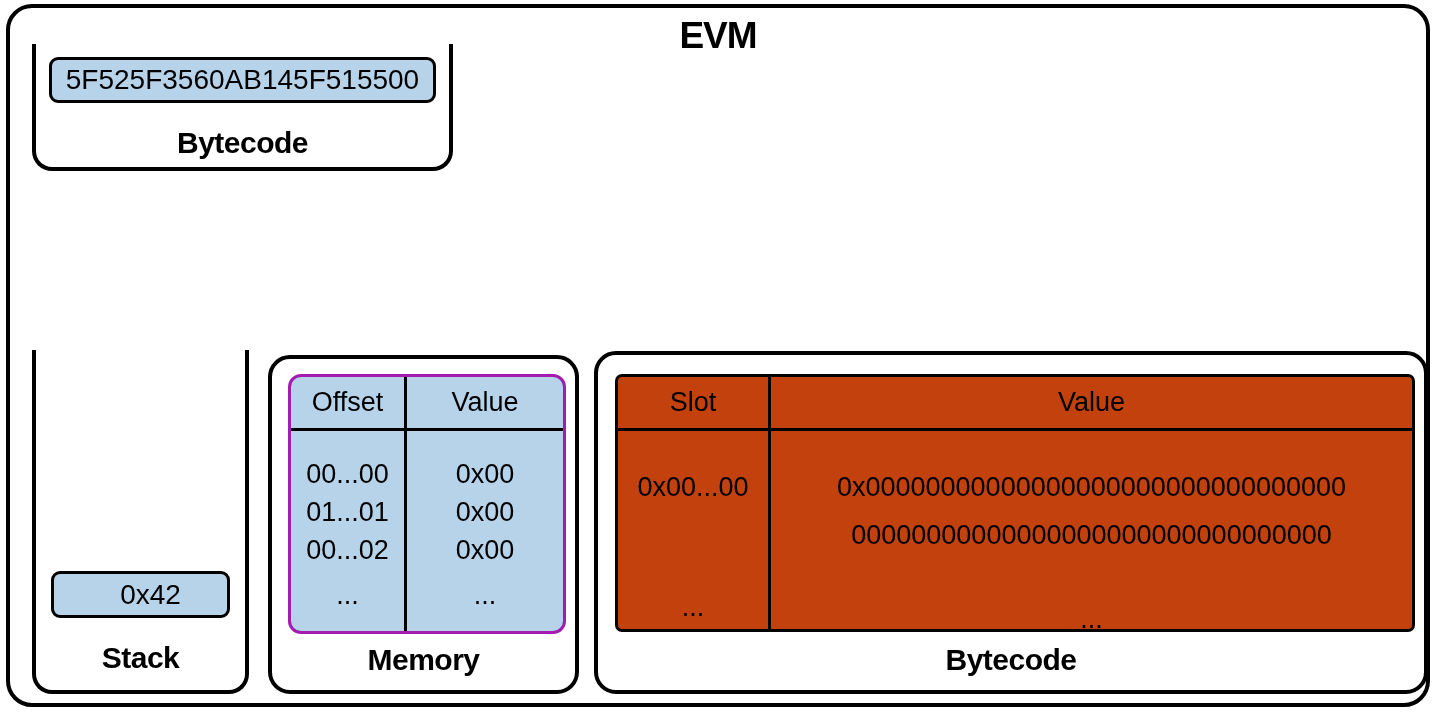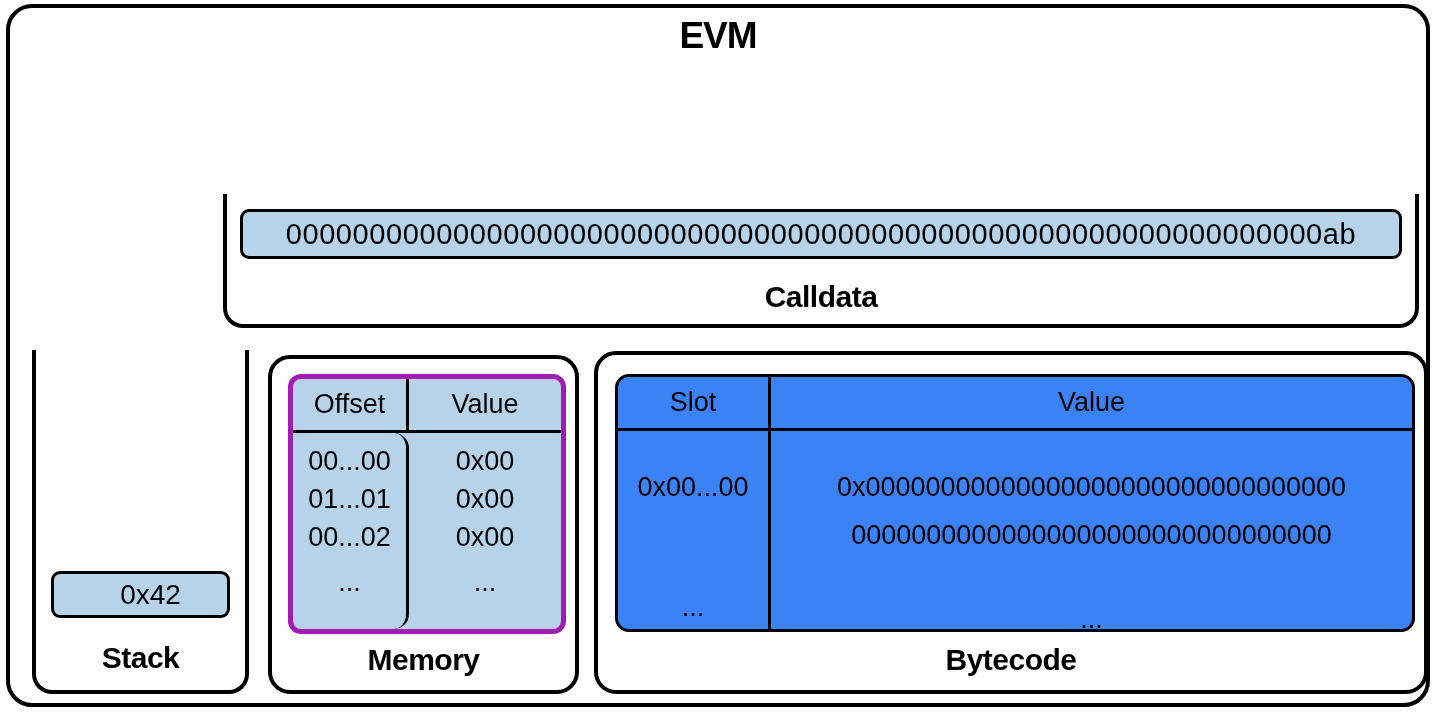--- a/index.html
+++ b/index.html
@@ -87,38 +87,38 @@
   .stack-item  { left: 15px; top: 221px; right: 15px; height: 47px; padding-left: 20px; }
   .stack-label { bottom: 15px; }
   
   .memory-panel { left: 258px; top: 347px; width: 311px; height: 339px; }
   .memory-table {
     position: absolute;
     left: 16px; top: 15px;
     width: 278px; height: 260px;
     box-sizing: border-box;
     background: #b6d3ea;
-    border: 5px solid #a21caf;
+    border: 3px solid #a21caf;
     border-radius: 13px;
     overflow: hidden;
     display: grid;
     grid-template-columns: 116px 1fr;
     grid-template-rows: 54px 1fr;
   }
   .memory-label { bottom: 13px; }
   
   .storage-panel { left: 584px; top: 343px; width: 834px; height: 343px; }
   .storage-table {
     position: absolute;
     left: 17px; top: 19px;
     width: 800px; height: 258px;
     box-sizing: border-box;
-    background: #3b82f6;
+    background: #c2410c;
     border: 3px solid #000;
-    border-radius: 14px;
+    border-radius: 7px;
     overflow: hidden;
     display: grid;
     grid-template-columns: 153px 1fr;
     grid-template-rows: 54px 1fr;
   }
   .storage-label { bottom: 13px; }
   
   .th {
     display: flex;
     align-items: center;
@@ -126,43 +126,43 @@
     font-size: 27px;
     border-bottom: 3px solid #000;
     box-sizing: border-box;
   }
   .th-left, .td-left { border-right: 3px solid #000; }
   .td {
     box-sizing: border-box;
     text-align: center;
     font-size: 27px;
   }
-  .memory-table .td { padding-top: 9px; border-radius: 15px; }
+  .memory-table .td { padding-top: 24px; }
   .memory-table .cell-line { line-height: 38px; }
   .memory-table .cell-ellipsis { line-height: 38px; margin-top: 7px; }
   .storage-table .td { padding-top: 26px; }
   .storage-table .cell-line { line-height: 36px; white-space: nowrap; margin-top: 12px; }
   .storage-table .slot-ellipsis { line-height: 36px; margin-top: 84px; }
   .storage-table .value-ellipsis { line-height: 36px; margin-top: 48px; }
 </style>
 </head>
 <body>
 
 <div class="canvas">
   <div class="evm-box">
 
     <div class="evm-title">EVM</div>
 
-
-    <div class="panel-open calldata-panel">
-      <div class="bluebox calldata-box">
-        <span>00000000000000000000000000000000000000000000000000000000000000ab</span>
-      </div>
-      <div class="panel-label calldata-label">Calldata</div>
-    </div>
+    <div class="panel-open bytecode-panel">
+      <div class="bluebox bytecode-box">
+        <span>5F525F3560AB145F515500</span>
+      </div>
+      <div class="panel-label bytecode-label">Bytecode</div>
+    </div>
+
 
     <div class="panel-open stack-panel">
       <div class="bluebox stack-item">
         <span>0x42</span>
       </div>
       <div class="panel-label stack-label">Stack</div>
     </div>
 
     <div class="panel-closed memory-panel">
       <div class="memory-table">

